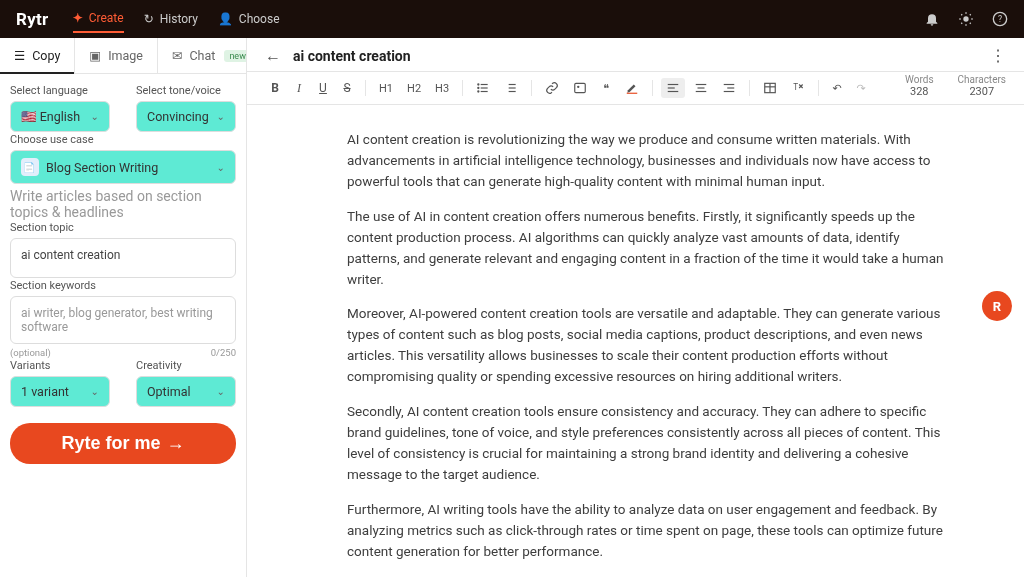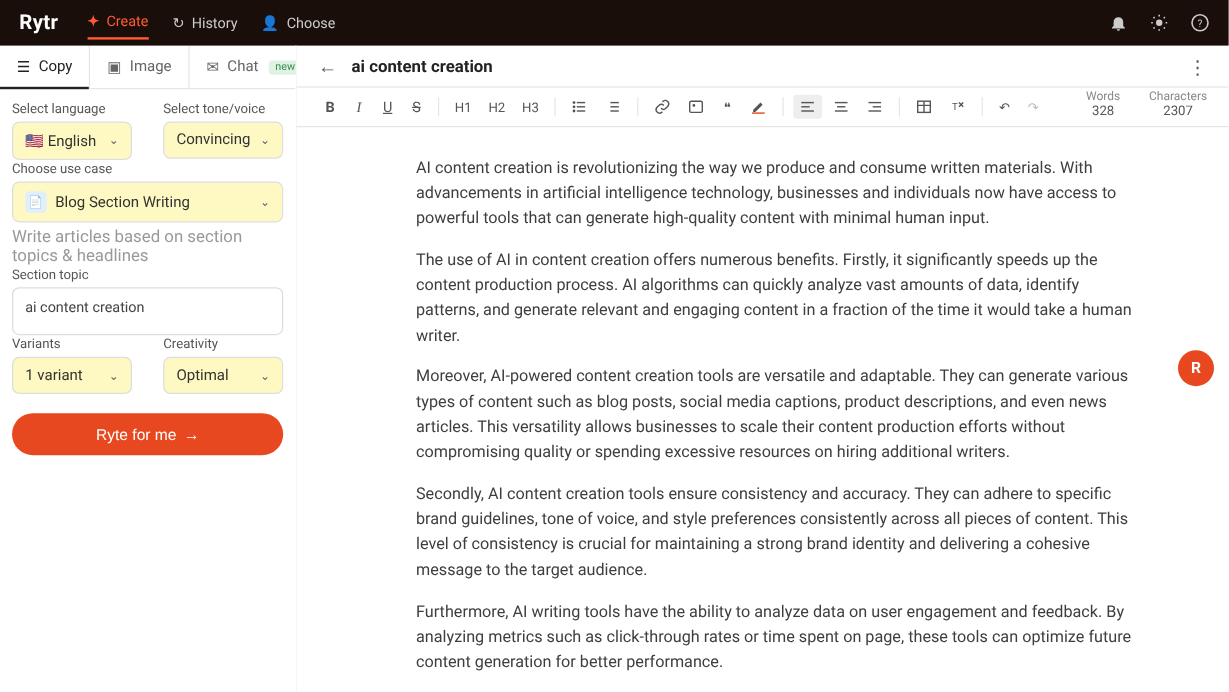--- a/index.html
+++ b/index.html
@@ -19,33 +19,33 @@
 .tabs-row { height: 36px; border-bottom: 1px solid #e5e5e5; display: flex; align-items: stretch; }
 .tab { padding: 0 14px; display: flex; align-items: center; gap: 7px; font-size: 12.5px; color: #666; cursor: pointer; border-right: 1px solid #e5e5e5; position: relative; }
 .tab.active { color: #222; }
 .tab.active::after { content: ''; position: absolute; left: 0; right: 0; bottom: -1px; height: 2px; background: #222; }
 .tab .badge-new { background: #dff3e4; color: #3a8a4e; font-size: 9px; padding: 1px 5px; border-radius: 3px; margin-left: 2px; }
 
 .main-wrap { display: flex; height: calc(577px - 38px); }
 
 
 .sidebar { width: 247px; border-right: 1px solid #e5e5e5; padding: 10px 10px; overflow-y: auto; background: #fff; display: flex; flex-direction: column; }
-.field-row { display: flex; gap: 26px; }
+.field-row { display: flex; gap: 26px; align-items: flex-end; }
 .field-label { font-size: 11px; color: #555; margin-bottom: 4px; display: block; }
-.select-box { width: 100%; background: #fef9c3; border: 1px solid #ddd; border-radius: 6px; padding: 7px 10px; font-size: 12.5px; display: flex; align-items: center; justify-content: space-between; cursor: pointer; }
+.select-box { width: 100%; background: #5eead4; border: 1px solid #ddd; border-radius: 6px; padding: 7px 10px; font-size: 12.5px; display: flex; align-items: center; justify-content: space-between; cursor: pointer; }
 .select-box .chev { font-size: 10px; color: #666; }
 .select-box.half { flex: 1; }
 .field-block { margin-top: 1px; }
 .helper-text { font-size: 14px; color: #999; margin-top: 4px; }
 .input-box { width: 100%; background: #fff; border: 1px solid #ddd; border-radius: 6px; padding: 9px 10px; font-size: 12px; color: #444; min-height: 38px; }
 .input-box.tall { min-height: 40px; }
 .counter-row { display: flex; justify-content: space-between; font-size: 9.5px; color: #999; margin-top: 3px; }
 .placeholder-text { color: #999; }
 .use-case-icon { width: 18px; height: 18px; background: #e3eefb; border-radius: 4px; display: inline-flex; align-items: center; justify-content: center; margin-right: 7px; font-size: 10px; color: #3b82f6; }
-.ryte-btn { margin-top: 16px; background: #e8481f; color: #fff; border: none; border-radius: 20px; padding: 10px 16px; font-size: 13px; font-weight: 400; cursor: pointer; width: 100%; display: flex; align-items: center; justify-content: center; gap: 6px; }
+.ryte-btn { margin-top: 16px; background: #e8481f; color: #fff; border: none; border-radius: 20px; padding: 10px 16px; font-size: 18px; font-weight: 700; cursor: pointer; width: 100%; display: flex; align-items: center; justify-content: center; gap: 6px; }
 
 
 .editor-area { flex: 1; display: flex; flex-direction: column; overflow: hidden; }
 .editor-header { padding: 8px 18px 6px 18px; display: flex; align-items: center; gap: 12px; border-bottom: 1px solid #e5e5e5; position: relative; }
 .back-arrow { font-size: 16px; color: #555; cursor: pointer; }
 .doc-title { font-size: 14px; font-weight: 700; color: #222; flex: 1; }
 .more-icon { font-size: 16px; color: #555; cursor: pointer; }
 
 .toolbar-row { padding: 6px 18px; display: flex; align-items: center; gap: 4px; border-bottom: 1px solid #e5e5e5; position: relative; }
 .toolbar-btn { padding: 3px 5px; font-size: 11px; color: #555; cursor: pointer; border-radius: 3px; line-height: 1; display: inline-flex; align-items: center; justify-content: center; min-width: 20px; height: 20px; }
@@ -147,20 +147,28 @@
         <span class="chev">⌄</span>
       </div>
       <div class="helper-text">Write articles based on section topics &amp; headlines</div>
     </div>
 
     <div class="field-block">
       <label class="field-label">Section topic</label>
       <div class="input-box tall">ai content creation</div>
     </div>
 
+    <div class="field-block">
+      <label class="field-label">Section keywords</label>
+      <div class="input-box tall placeholder-text">ai writer, blog generator, best writing software</div>
+      <div class="counter-row">
+        <span>(optional)</span>
+        <span>0/250</span>
+      </div>
+    </div>
 
     <div class="field-row field-block">
       <div style="flex:1">
         <label class="field-label">Variants</label>
         <div class="select-box half">
           <span>1 variant</span>
           <span class="chev">⌄</span>
         </div>
       </div>
       <div style="flex:1">

